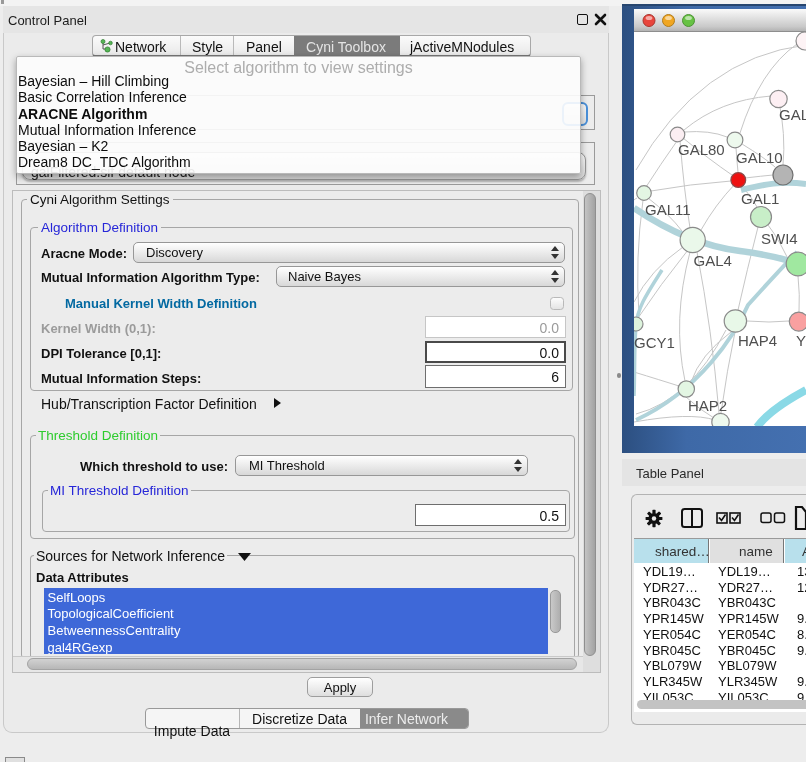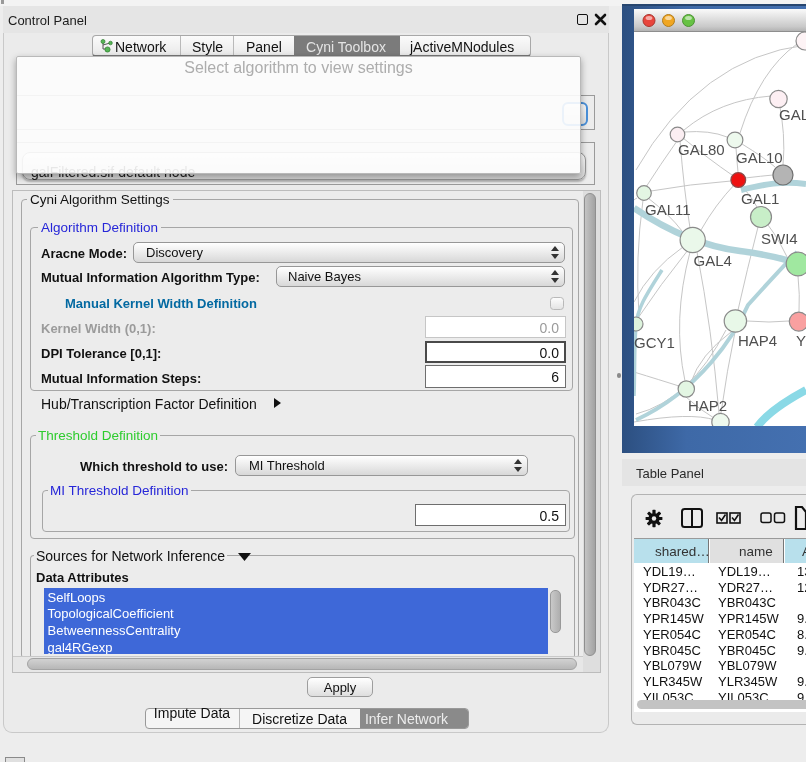--- a/index.html
+++ b/index.html
@@ -120,30 +120,31 @@
 <div class="abs" style="left:13px;top:656px;width:587px;height:16px;background:#e7e7e7;border-top:1px solid #c9c9c9;"></div>
 <div class="abs" style="left:27px;top:658px;width:550px;height:12px;background:linear-gradient(#d2d2d2,#b7b7b7);border:1px solid #a3a3a3;border-radius:6px;"></div>
 
 <div class="abs" style="left:271px;top:677px;width:66px;height:20px;border:1px solid #9d9d9d;border-radius:5px;background:linear-gradient(#ffffff,#dedede);font-size:13px;color:#111;text-align:center;padding-top:2px;margin-left:36px;">Apply</div>
 
 <div class="abs" style="left:145px;top:708px;width:324px;height:21px;border:1px solid #999;border-radius:4px;background:#f5f5f5;overflow:hidden;">
   <div class="abs" style="left:93px;top:0;width:1px;height:21px;background:#b5b5b5;"></div>
   <div class="abs" style="left:214px;top:0;width:1px;height:21px;background:#b5b5b5;"></div>
   <div class="abs" style="left:214px;top:0;width:110px;height:21px;background:#8a8a8a;"></div>
 </div>
-<div class="abs" style="left:145px;top:705px;width:94px;font-size:14px;color:#111;text-align:center;">Impute Data</div>
+<div class="abs" style="left:145px;top:723px;width:94px;font-size:14px;color:#111;text-align:center;">Impute Data</div>
 <div class="abs" style="left:239px;top:710.5px;width:121px;font-size:14px;color:#111;text-align:center;">Discretize Data</div>
 <div class="abs" style="left:360px;top:710.5px;width:93px;font-size:14px;color:#ececec;text-align:center;">Infer Network</div>
 
 <div class="abs" style="left:5px;top:757px;width:20px;height:10px;border:1.5px solid #8a8a8a;background:#e0e0e0;"></div>
 
 <div class="abs" style="left:617px;top:373px;width:4px;height:5px;background:#8a8a8a;border-radius:2px;"></div>
 
 <div class="abs" style="left:16px;top:55.5px;width:565px;height:118.5px;background:rgba(253,253,253,0.90);border:1px solid #b9b9b9;border-radius:2px;box-shadow:0 3px 7px rgba(0,0,0,0.35);"></div>
 <div class="abs" style="left:16px;top:59px;width:565px;font-size:16px;color:#adadad;text-align:center;">Select algorithm to view settings</div>
+<div class="abs" style="left:18px;top:73.3px;font-size:14px;color:#0c0c0c;line-height:16.15px;">Bayesian – Hill Climbing<br>Basic Correlation Inference<br><span class="b">ARACNE Algorithm</span><br>Mutual Information Inference<br>Bayesian – K2<br>Dream8 DC_TDC Algorithm</div>
 
 <div class="abs" style="left:583px;top:191px;width:17px;height:481px;background:#dedede;"></div>
 <div class="abs" style="left:584px;top:193px;width:12px;height:463px;background:linear-gradient(90deg,#c4c4c4,#a2a2a2);border:1px solid #8f8f8f;border-radius:6px;"></div>
 
 <div class="abs" style="left:622px;top:4px;width:184px;height:449px;background:linear-gradient(90deg,#2c4f80,#3e69a7 35%,#4470b0);"></div>
 <div class="abs" style="left:622px;top:4px;width:184px;height:2px;background:#27466f;"></div>
 
 <div class="abs" style="left:634px;top:9px;width:172px;height:23px;background:linear-gradient(#fafafa,#c9c9c9 80%,#b3b3b3);border-bottom:1px solid #8e8e8e;"></div>
 <svg class="abs" style="left:641px;top:13px;" width="60" height="15" viewBox="0 0 60 15">
   <circle cx="8" cy="7.5" r="6" fill="#e8453c" stroke="#a8352e" stroke-width="1"></circle>

